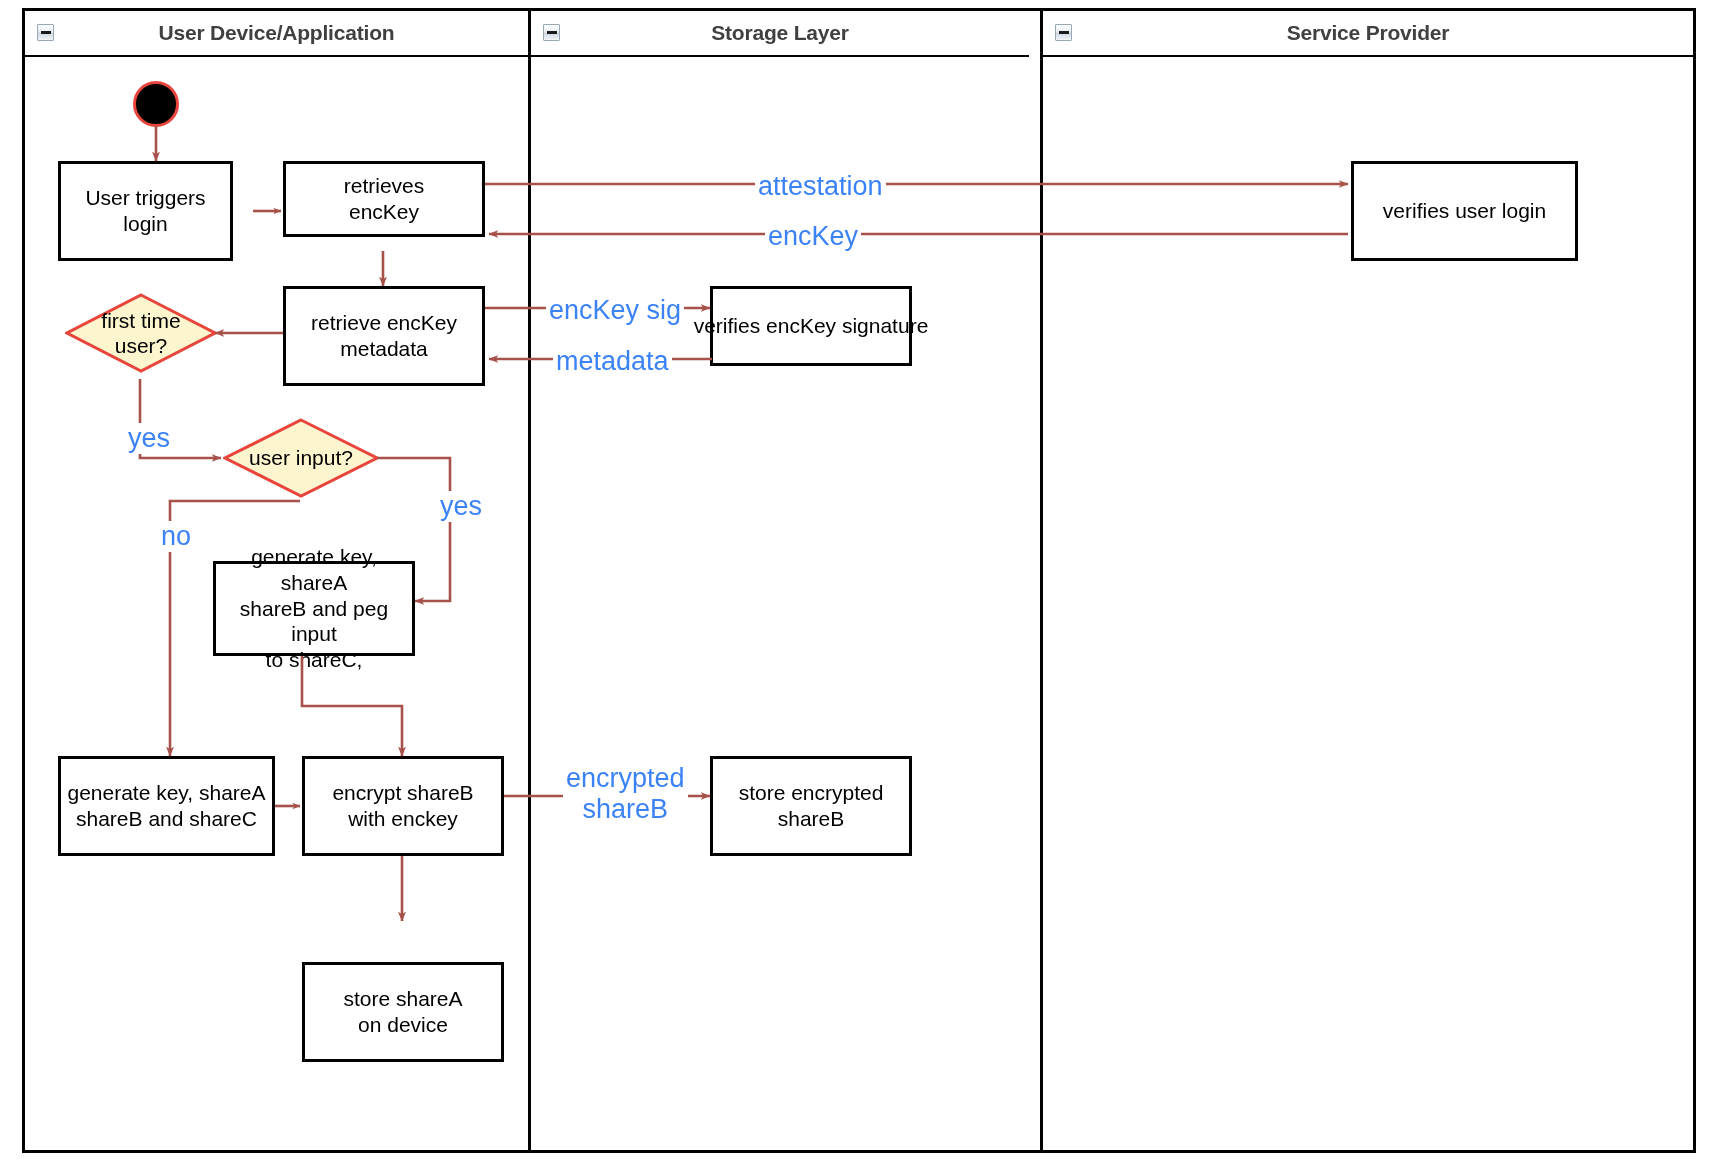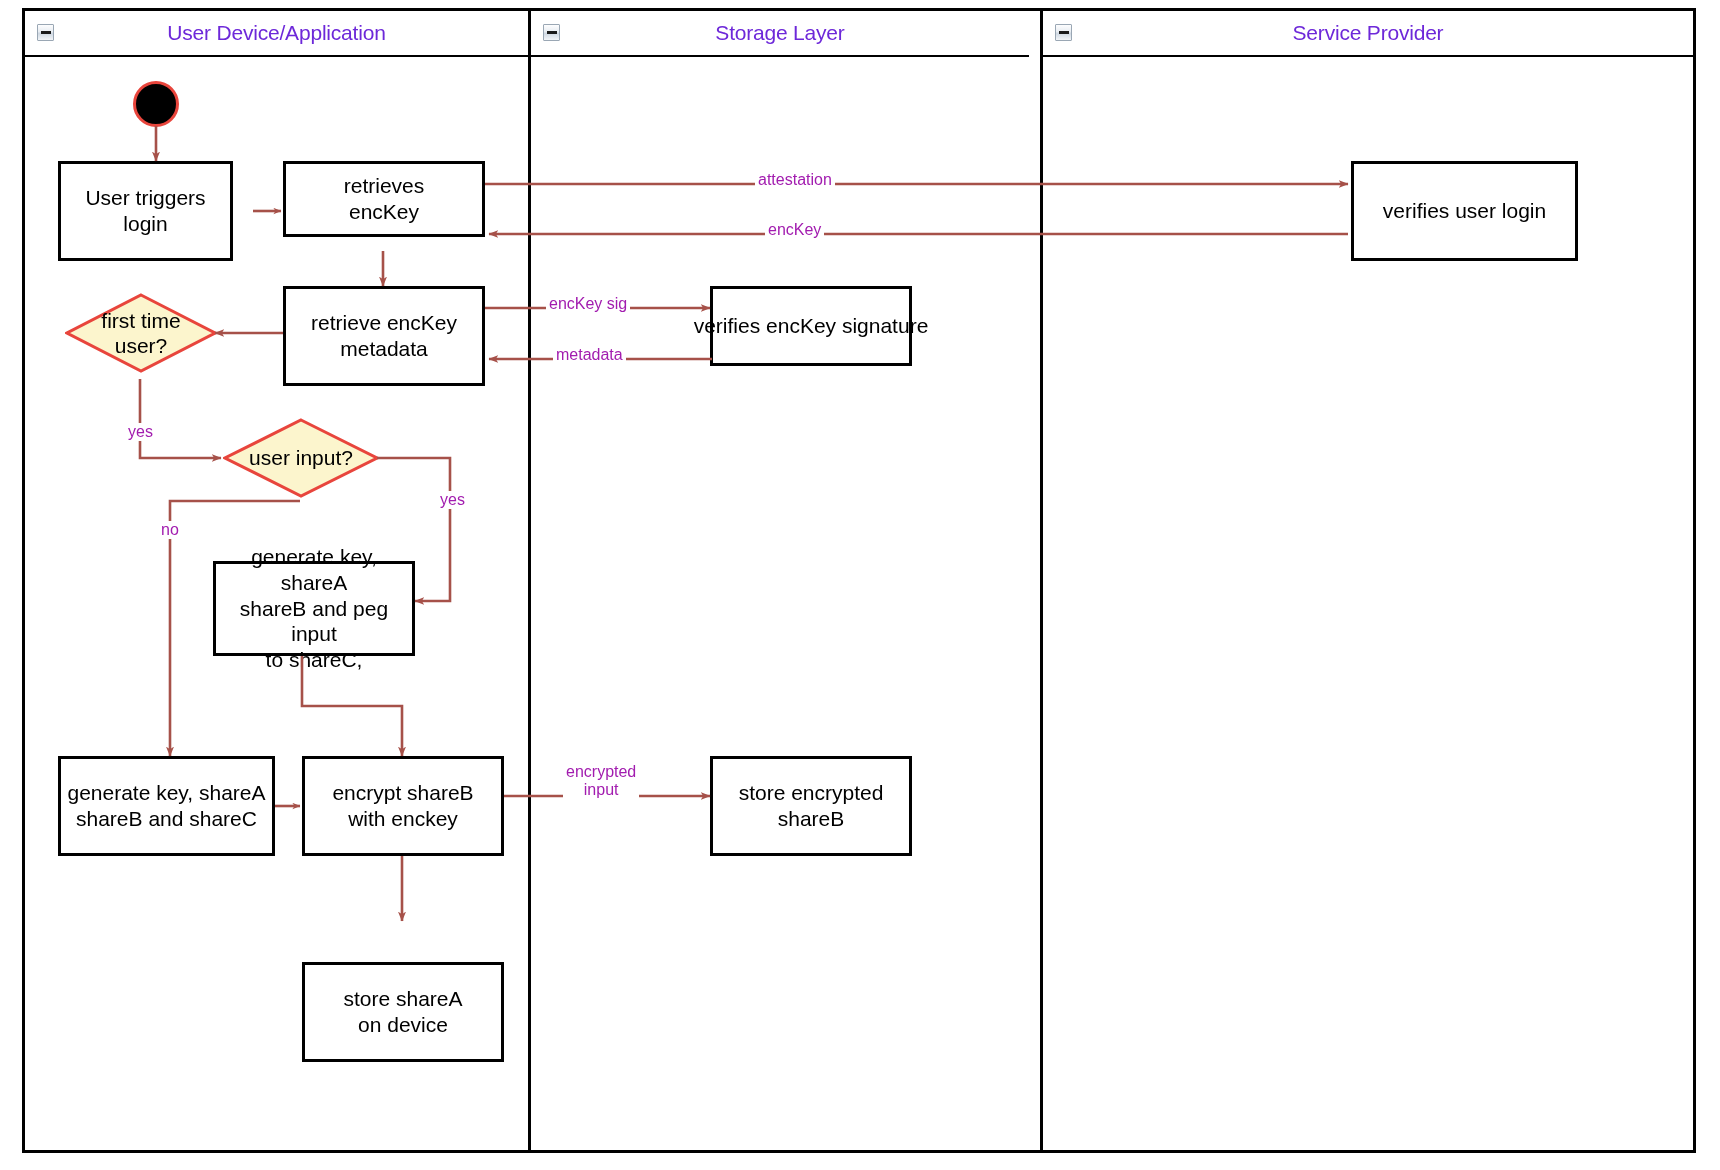--- a/index.html
+++ b/index.html
@@ -37,22 +37,22 @@
     top: 0;
     height: 46px;
     box-sizing: border-box;
     border-bottom: 2px solid #000000;
     display: flex;
     align-items: center;
     justify-content: center;
   }
   .lane-title {
     font-size: 21px;
-    font-weight: normal;
-    color: #6d28d9;
+    font-weight: bold;
+    color: #404040;
     letter-spacing: -0.2px;
     text-align: center;
     white-space: nowrap;
   }
   .collapse-icon {
     position: absolute;
     left: 12px;
     top: 13px;
     width: 17px;
     height: 17px;
@@ -112,22 +112,22 @@
   }
   .start-node {
     position: absolute;
     border-radius: 50%;
     background: #000000;
     box-sizing: border-box;
     border: 3px solid #e8453c;
   }
   .edge-label {
     position: absolute;
-    font-size: 16px;
-    color: #a21caf;
+    font-size: 27px;
+    color: #3b82f6;
     background: #ffffff;
     padding: 0 3px;
     line-height: 1.15;
     white-space: pre-line;
     text-align: center;
     z-index: 5;
   }
   #edges {
     position: absolute;
     left: 0;
@@ -284,16 +284,16 @@
 
     <div class="edge-label" style="left:528px; top:335px;">metadata</div>
 
     <div class="edge-label" style="left:100px; top:412px;">yes</div>
 
     <div class="edge-label" style="left:412px; top:480px;">yes</div>
 
     <div class="edge-label" style="left:133px; top:510px;">no</div>
 
     <div class="edge-label" style="left:538px; top:752px;">encrypted
-input</div>
+shareB</div>
 
   </div>
 </div>
 
 </body></html>

